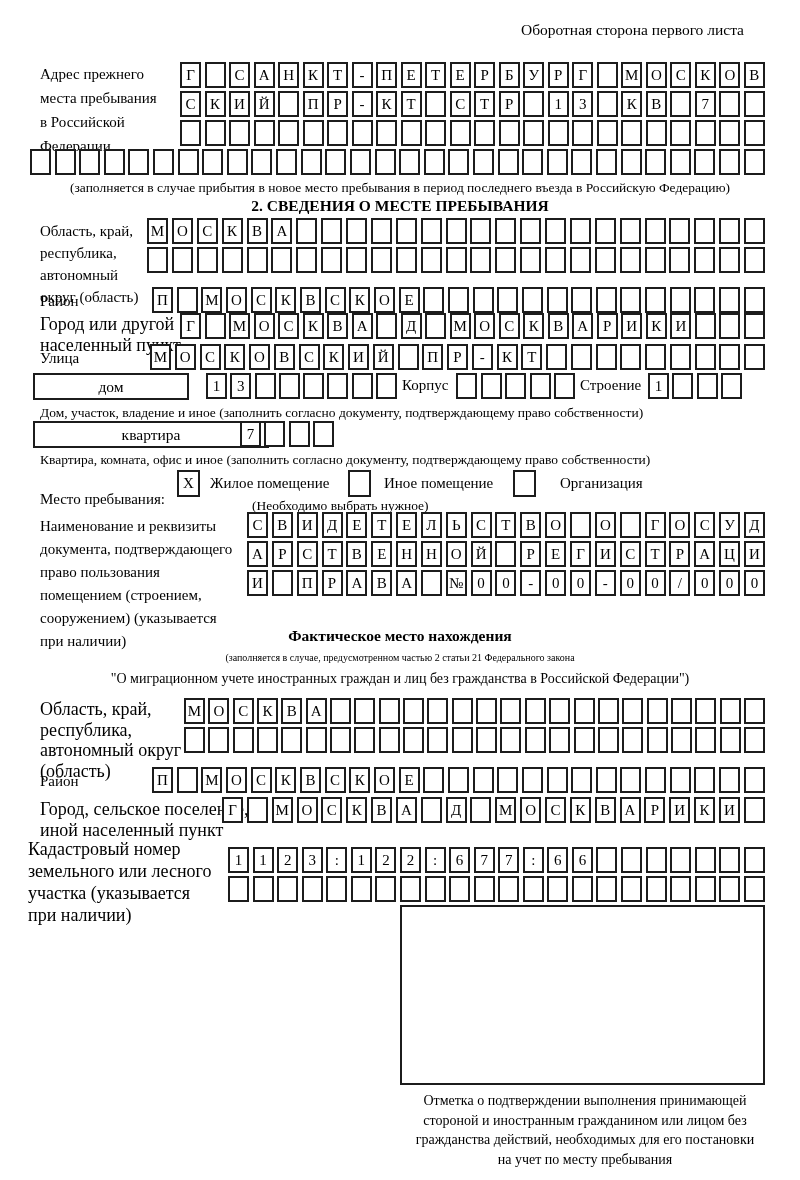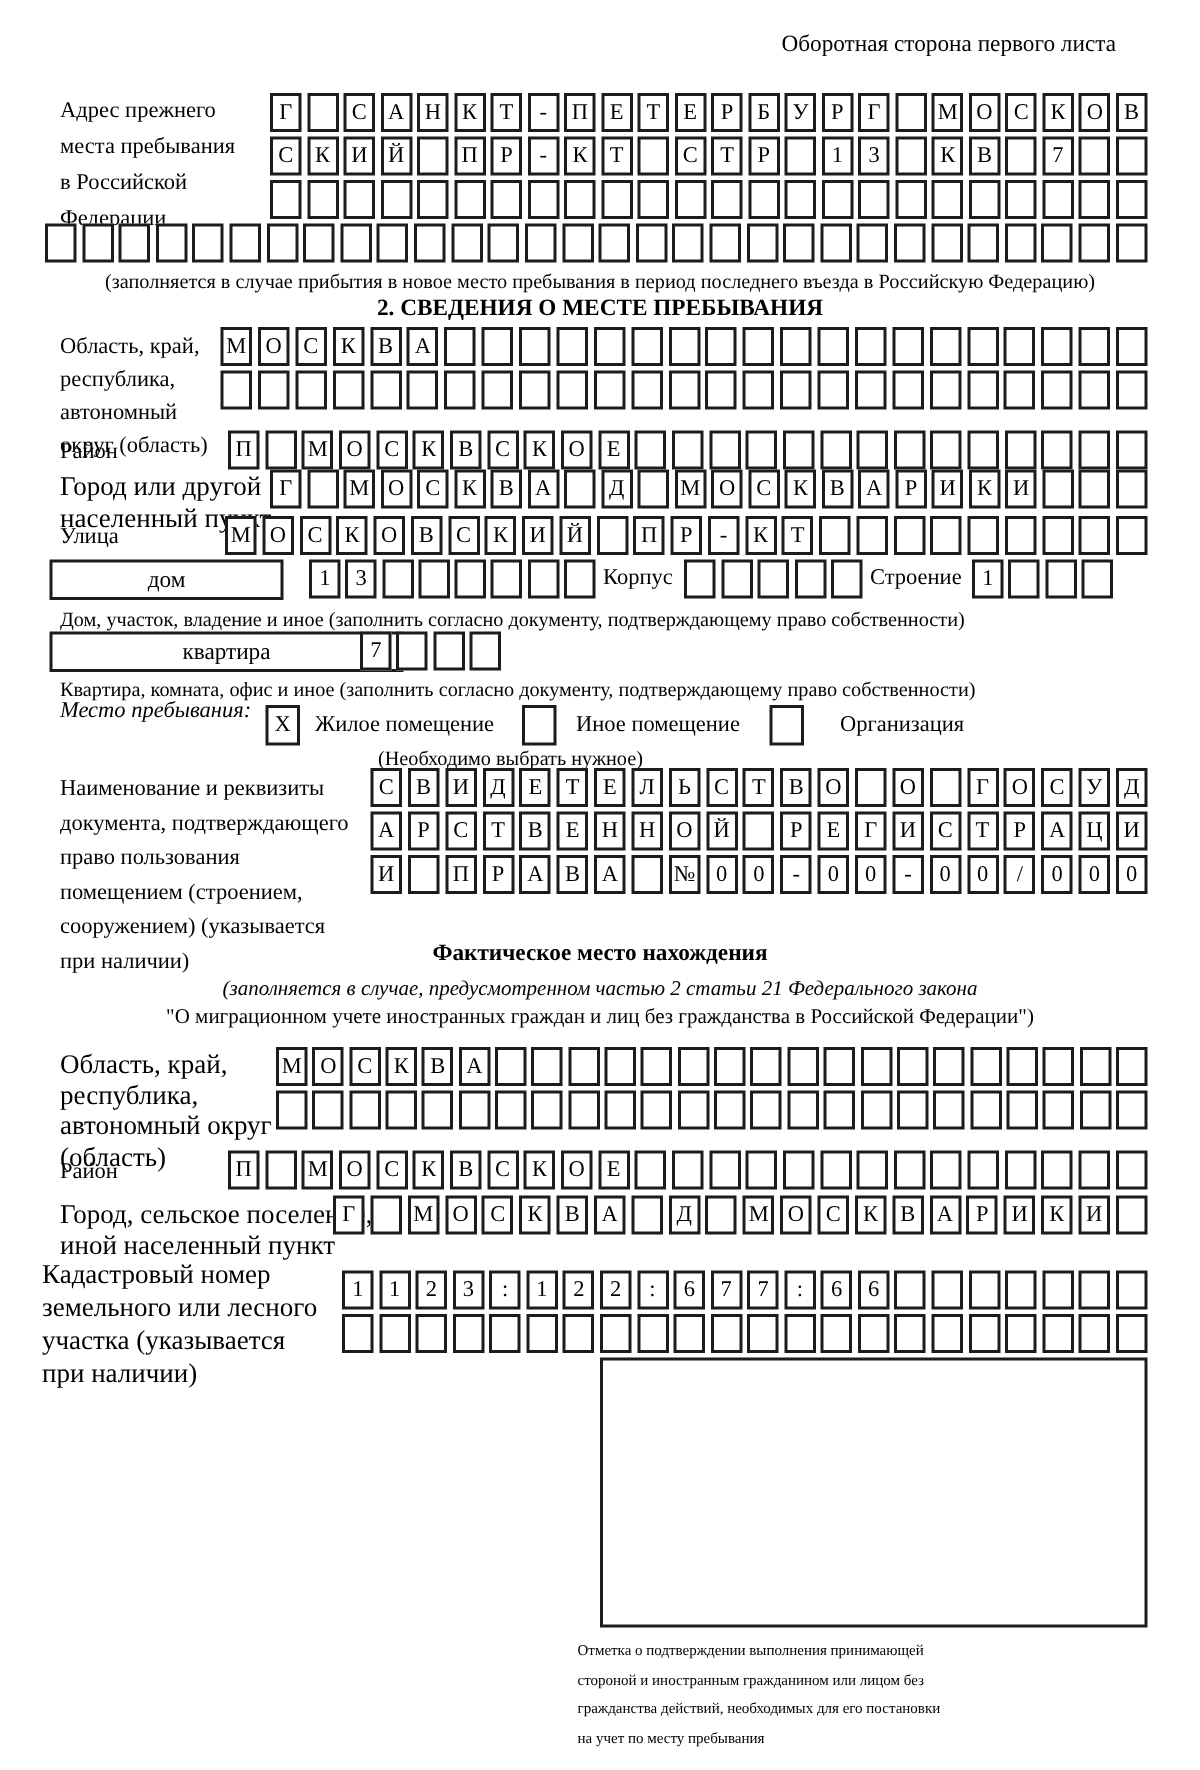--- a/index.html
+++ b/index.html
@@ -21,21 +21,21 @@
     display:flex;align-items:center;justify-content:center;font-size:15.5px;background:#fff;
   }
   .checkbox{
     position:absolute;width:23px;height:27px;box-sizing:border-box;border:2px solid #1c1c1c;
     display:flex;align-items:center;justify-content:center;font-size:15px;background:#fff;
   }
   .caption{font-size:13.5px;line-height:17px;}
   .center{left:0;width:800px;text-align:center;}
   .title{font-weight:bold;font-size:15.5px;}
   .bigbox{position:absolute;box-sizing:border-box;border:2px solid #1c1c1c;background:#fff;}
-  .mark-caption{font-size:10px;line-height:19.5px;white-space:pre-line;}
+  .mark-caption{font-size:14px;line-height:19.5px;white-space:pre-line;text-align:center;}
 </style>
 </head>
 <body>
 
 <div class="abs" style="top:21px;right:56px;font-size:15.5px;">Оборотная сторона первого листа</div>
 
 <div class="abs label" style="left:40px;top:62px;line-height:24px;">Адрес прежнего
 места пребывания
 в Российской
 Федерации</div>
@@ -329,21 +329,21 @@
 
 <div class="textbox" style="left:33px;top:421px;width:236px;">квартира</div>
 <div class="cellrow" style="left:240px;top:421px;width:94px;">
     <span class="cell">7</span>
     <span class="cell"></span>
     <span class="cell"></span>
     <span class="cell"></span>
   </div>
 <div class="abs caption" style="left:40px;top:451px;">Квартира, комната, офис и иное (заполнить согласно документу, подтверждающему право собственности)</div>
 
-<div class="abs" style="left:40px;top:466px;font-size:15px;font-style:italic;">Место пребывания:</div>
+<div class="abs" style="left:40px;top:491px;font-size:15px;">Место пребывания:</div>
 <div class="checkbox" style="left:177px;top:470px;">X</div>
 <div class="abs" style="left:210px;top:475px;font-size:15px;">Жилое помещение</div>
 <div class="checkbox" style="left:348px;top:470px;"></div>
 <div class="abs" style="left:384px;top:475px;font-size:15px;">Иное помещение</div>
 <div class="checkbox" style="left:513px;top:470px;"></div>
 <div class="abs" style="left:560px;top:475px;font-size:15px;">Организация</div>
 <div class="abs caption" style="left:252px;top:497px;width:220px;">(Необходимо выбрать нужное)</div>
 
 <div class="abs label" style="left:40px;top:515px;line-height:23px;">Наименование и реквизиты
 документа, подтверждающего
@@ -415,21 +415,21 @@
     <span class="cell">-</span>
     <span class="cell">0</span>
     <span class="cell">0</span>
     <span class="cell">/</span>
     <span class="cell">0</span>
     <span class="cell">0</span>
     <span class="cell">0</span>
   </div>
 
 <div class="abs title center" style="top:627px;">Фактическое место нахождения</div>
-<div class="abs center" style="top:652px;font-size:14px;font-style:italic;">(заполняется в случае, предусмотренном частью 2 статьи 21 Федерального закона</div>
+<div class="abs center" style="top:652px;font-size:10px;">(заполняется в случае, предусмотренном частью 2 статьи 21 Федерального закона</div>
 <div class="abs center" style="top:671px;font-size:14px;">"О миграционном учете иностранных граждан и лиц без гражданства в Российской Федерации")</div>
 
 <div class="abs label-tight" style="left:40px;top:699px;">Область, край,
 республика,
 автономный округ
 (область)</div>
 <div class="cellrow" style="left:184px;top:698px;width:581px;">
     <span class="cell">М</span>
     <span class="cell">О</span>
     <span class="cell">С</span>

